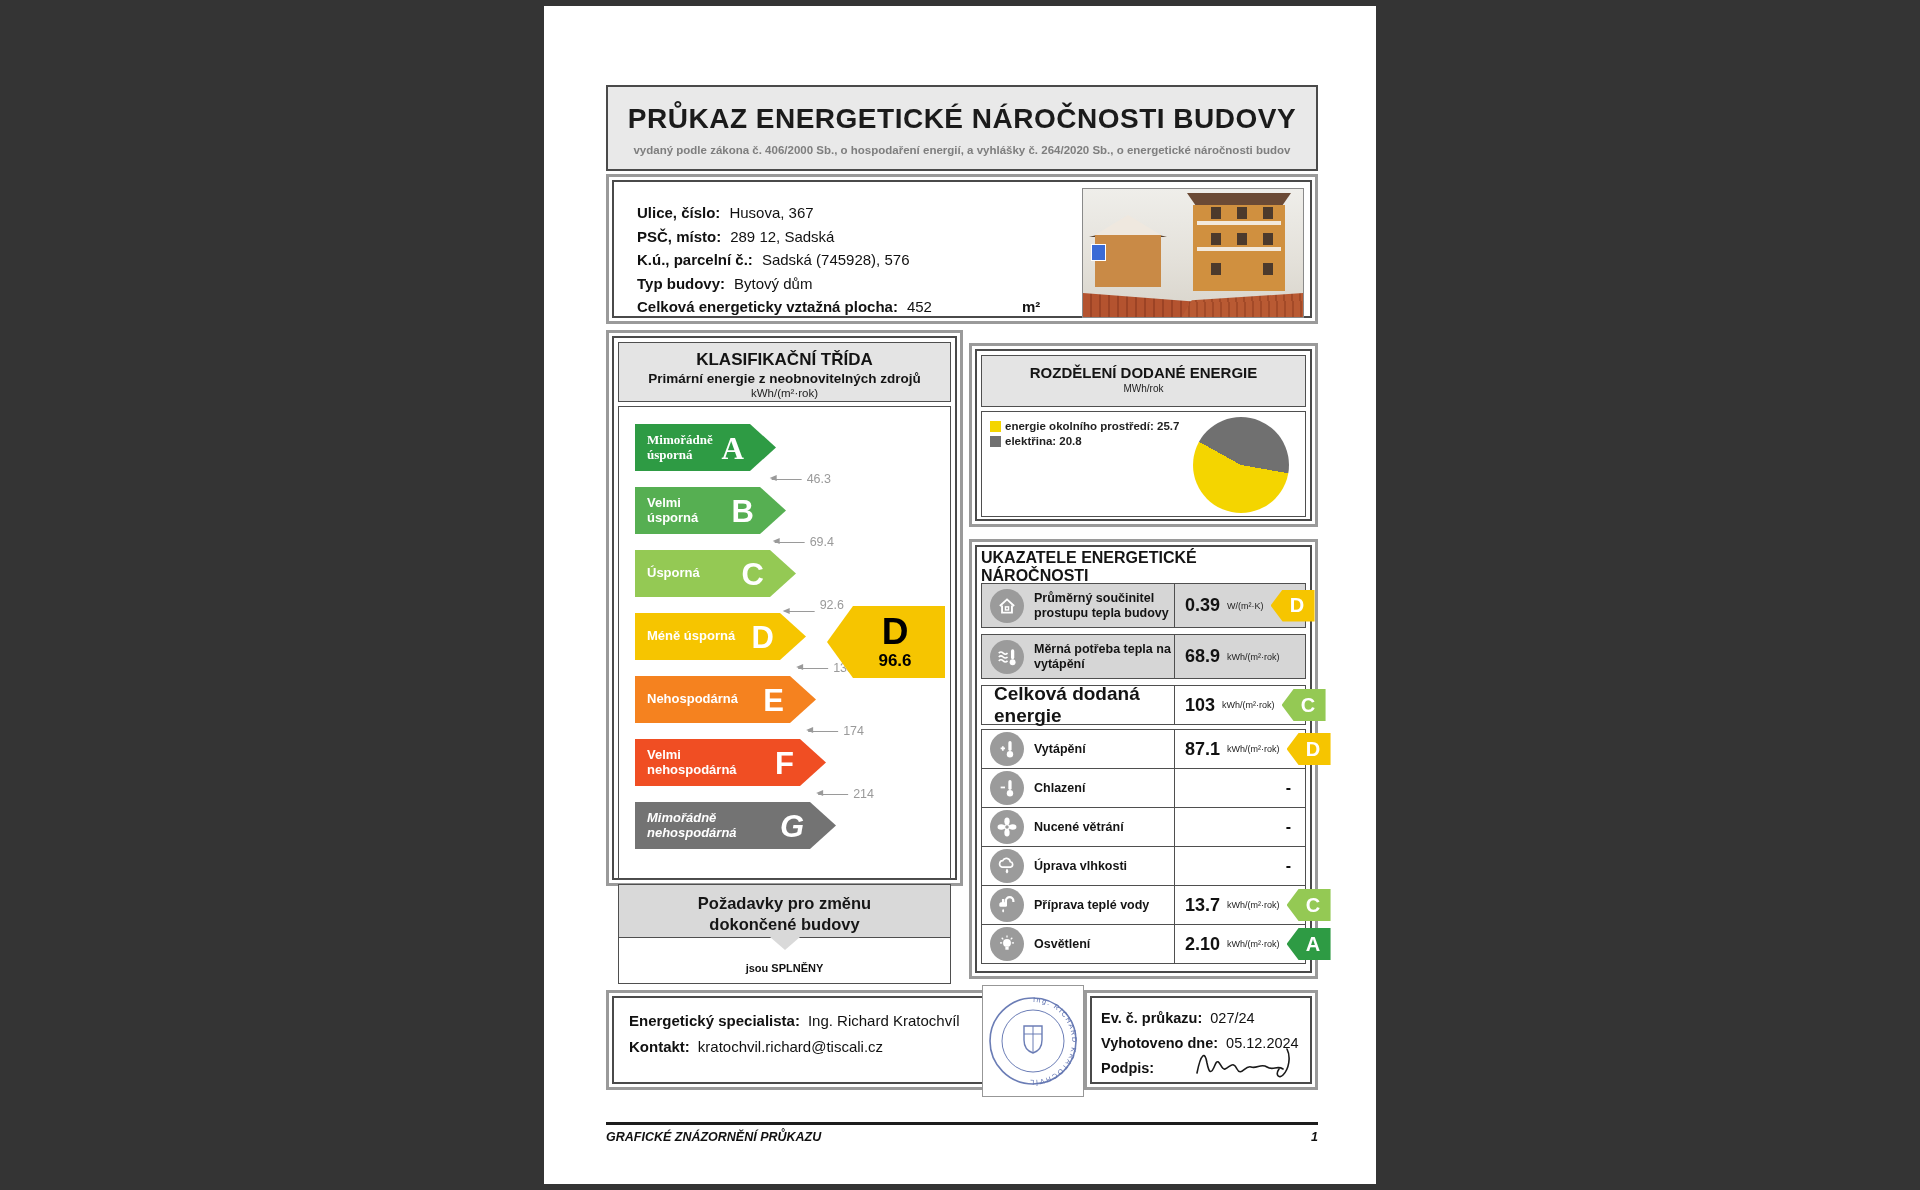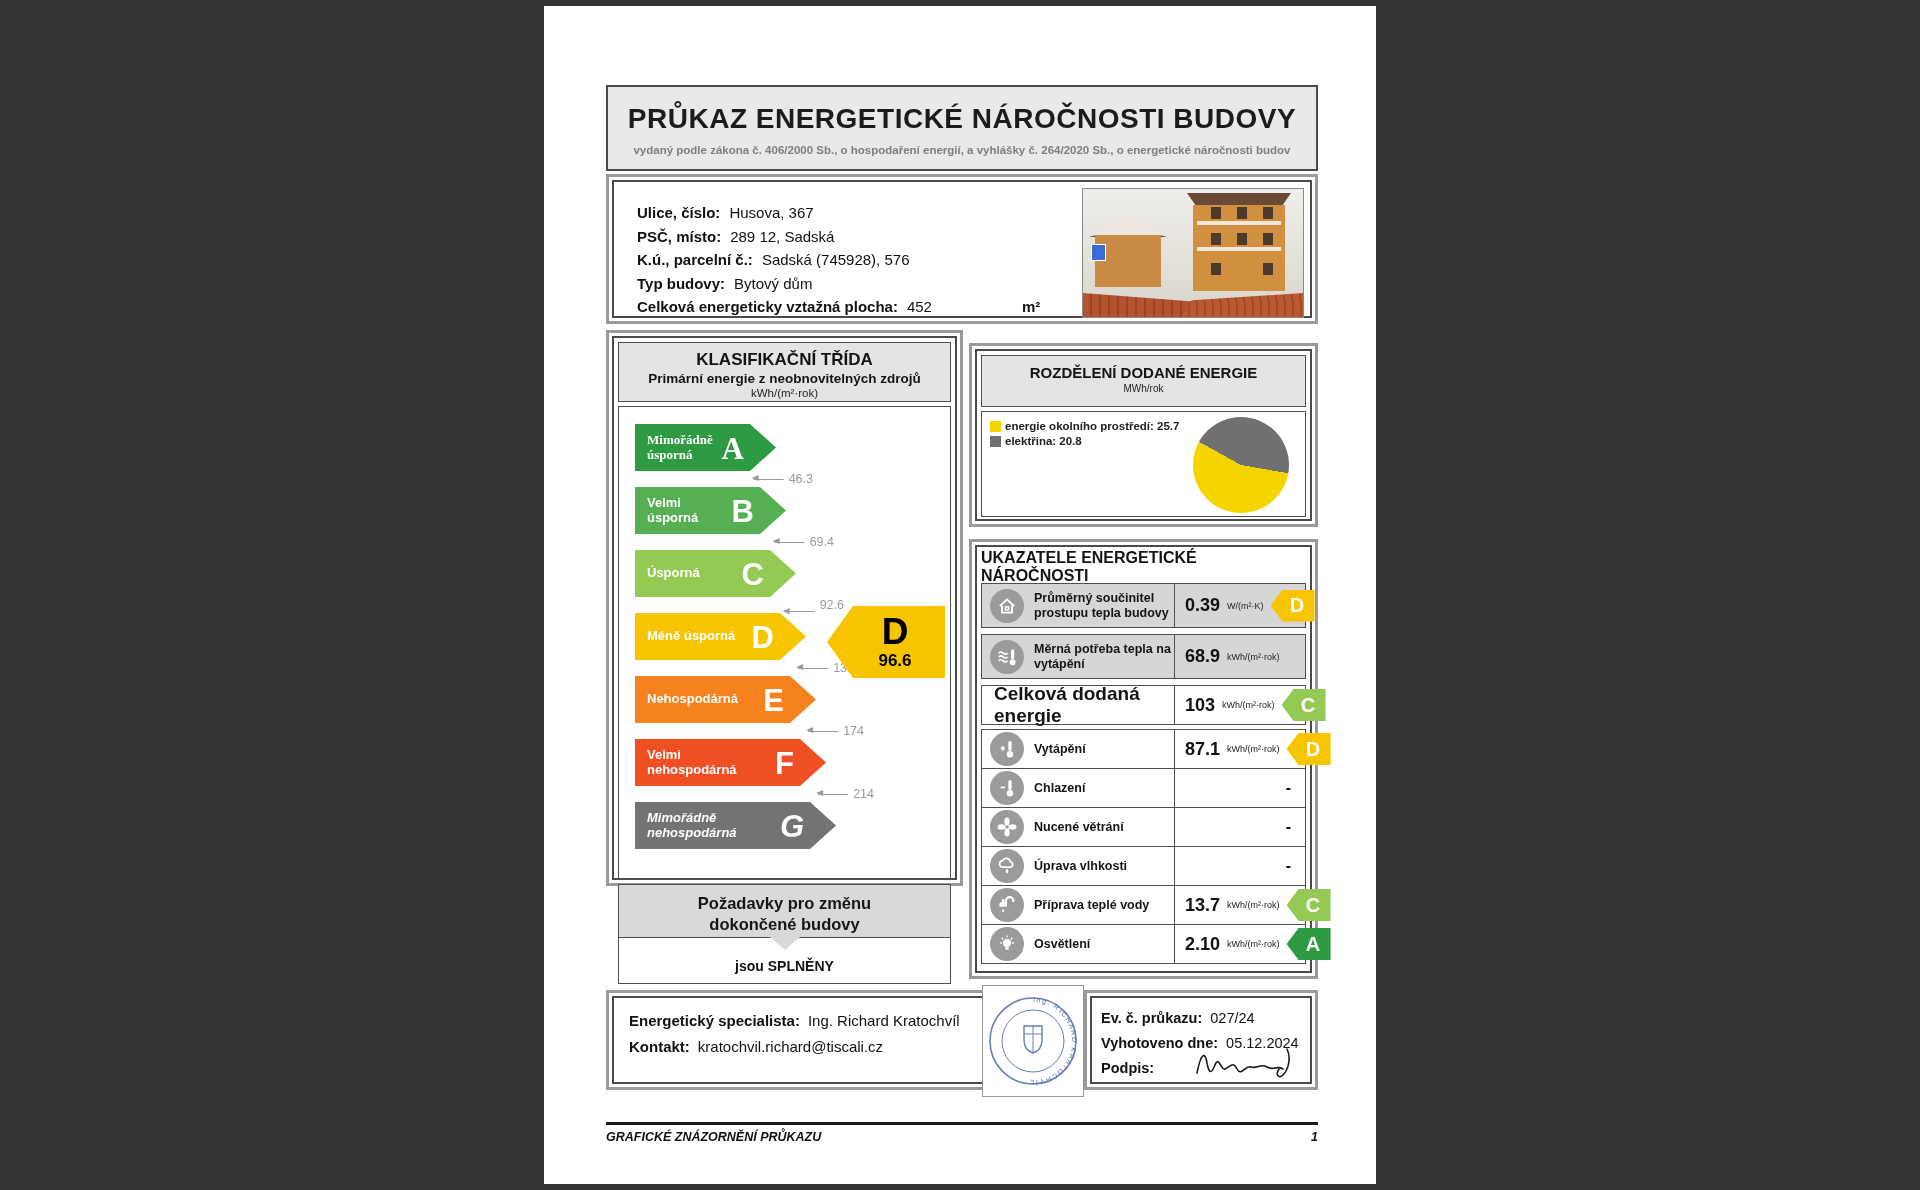--- a/index.html
+++ b/index.html
@@ -58,37 +58,37 @@
     font-size:31px;font-weight:bold;line-height:1;}
   .w-a .bar{width:141px;background:#2e9b44;font-family:Liberation Serif, serif;}
   .w-b .bar{width:151px;background:#56af52;}
   .w-c .bar{width:161px;background:#94c954;}
   .w-d .bar{width:171px;background:#f6c500;}
   .w-e .bar{width:181px;background:#f5821f;}
   .w-f .bar{width:191px;background:#f04e23;}
   .w-g .bar{width:201px;background:#737373;font-style:italic;}
   .thr{position:absolute;top:48px;display:flex;align-items:center;gap:5px;color:#9a9a9a;
     font-size:12.5px;transform:translateX(-100%);white-space:nowrap;}
-  .w-a .thr{left:178px;} .w-b .thr{left:199px;} .w-c .thr{left:209px;align-items:flex-end;}
+  .w-a .thr{left:196px;} .w-b .thr{left:199px;} .w-c .thr{left:209px;align-items:flex-end;}
   .w-d .thr{left:219px;} .w-e .thr{left:229px;} .w-f .thr{left:239px;}
   .thr-line{width:30px;border-top:1.5px solid #9a9a9a;position:relative;display:inline-block;}
   .thr-line::before{content:"";position:absolute;left:-2px;top:-4.5px;border-style:solid;
     border-width:3.5px 7px 3.5px 0;border-color:transparent #9a9a9a transparent transparent;}
   .result-arrow{position:absolute;top:199px;right:5px;width:118px;height:72px;background:#f6c500;
     clip-path:polygon(26px 0,100% 0,100% 100%,26px 100%,0 50%);text-align:center;
     padding-left:18px;box-sizing:border-box;color:#000;}
   .ra-letter{font-size:37px;font-weight:bold;line-height:1;margin-top:7px;}
   .ra-value{font-size:17px;font-weight:bold;margin-top:1px;}
   .req-box{margin-top:4px;border:1px solid #4f4f4f;background:#d9d9d9;height:54px;box-sizing:border-box;
     text-align:center;font-size:16.5px;font-weight:bold;color:#161616;padding-top:8px;line-height:1.25;
     position:relative;z-index:2;}
   .req-box::after{content:"";position:absolute;left:50%;top:100%;transform:translateX(-50%);
     border-style:solid;border-width:13px 15px 0 15px;border-color:#d9d9d9 transparent transparent transparent;}
   .req-result{border:1px solid #4f4f4f;border-top:none;height:46px;display:flex;align-items:flex-end;
-    justify-content:center;font-size:14px;font-weight:bold;color:#111;padding-bottom:9px;box-sizing:border-box;}
+    justify-content:center;font-size:11px;font-weight:bold;color:#111;padding-bottom:9px;box-sizing:border-box;}
 
   
   .pie-panel{left:425px;top:337px;width:349px;height:184px;padding:9px;}
   .pie-panel .panel-head{height:52px;padding-top:8px;}
   .pie-panel .ph-title{font-size:15px;}
   .pie-panel .ph-unit{font-size:10px;margin-top:2px;}
   .pie-box{margin-top:4px;border:1px solid #4f4f4f;height:106px;box-sizing:border-box;position:relative;padding-left:40px;}
   .legend{position:absolute;left:8px;top:8px;}
   .lg-row{display:flex;align-items:center;gap:4px;font-size:11.5px;font-weight:bold;color:#222;margin-bottom:3px;}
   .sw{width:11px;height:11px;display:inline-block;flex-shrink:0;}

